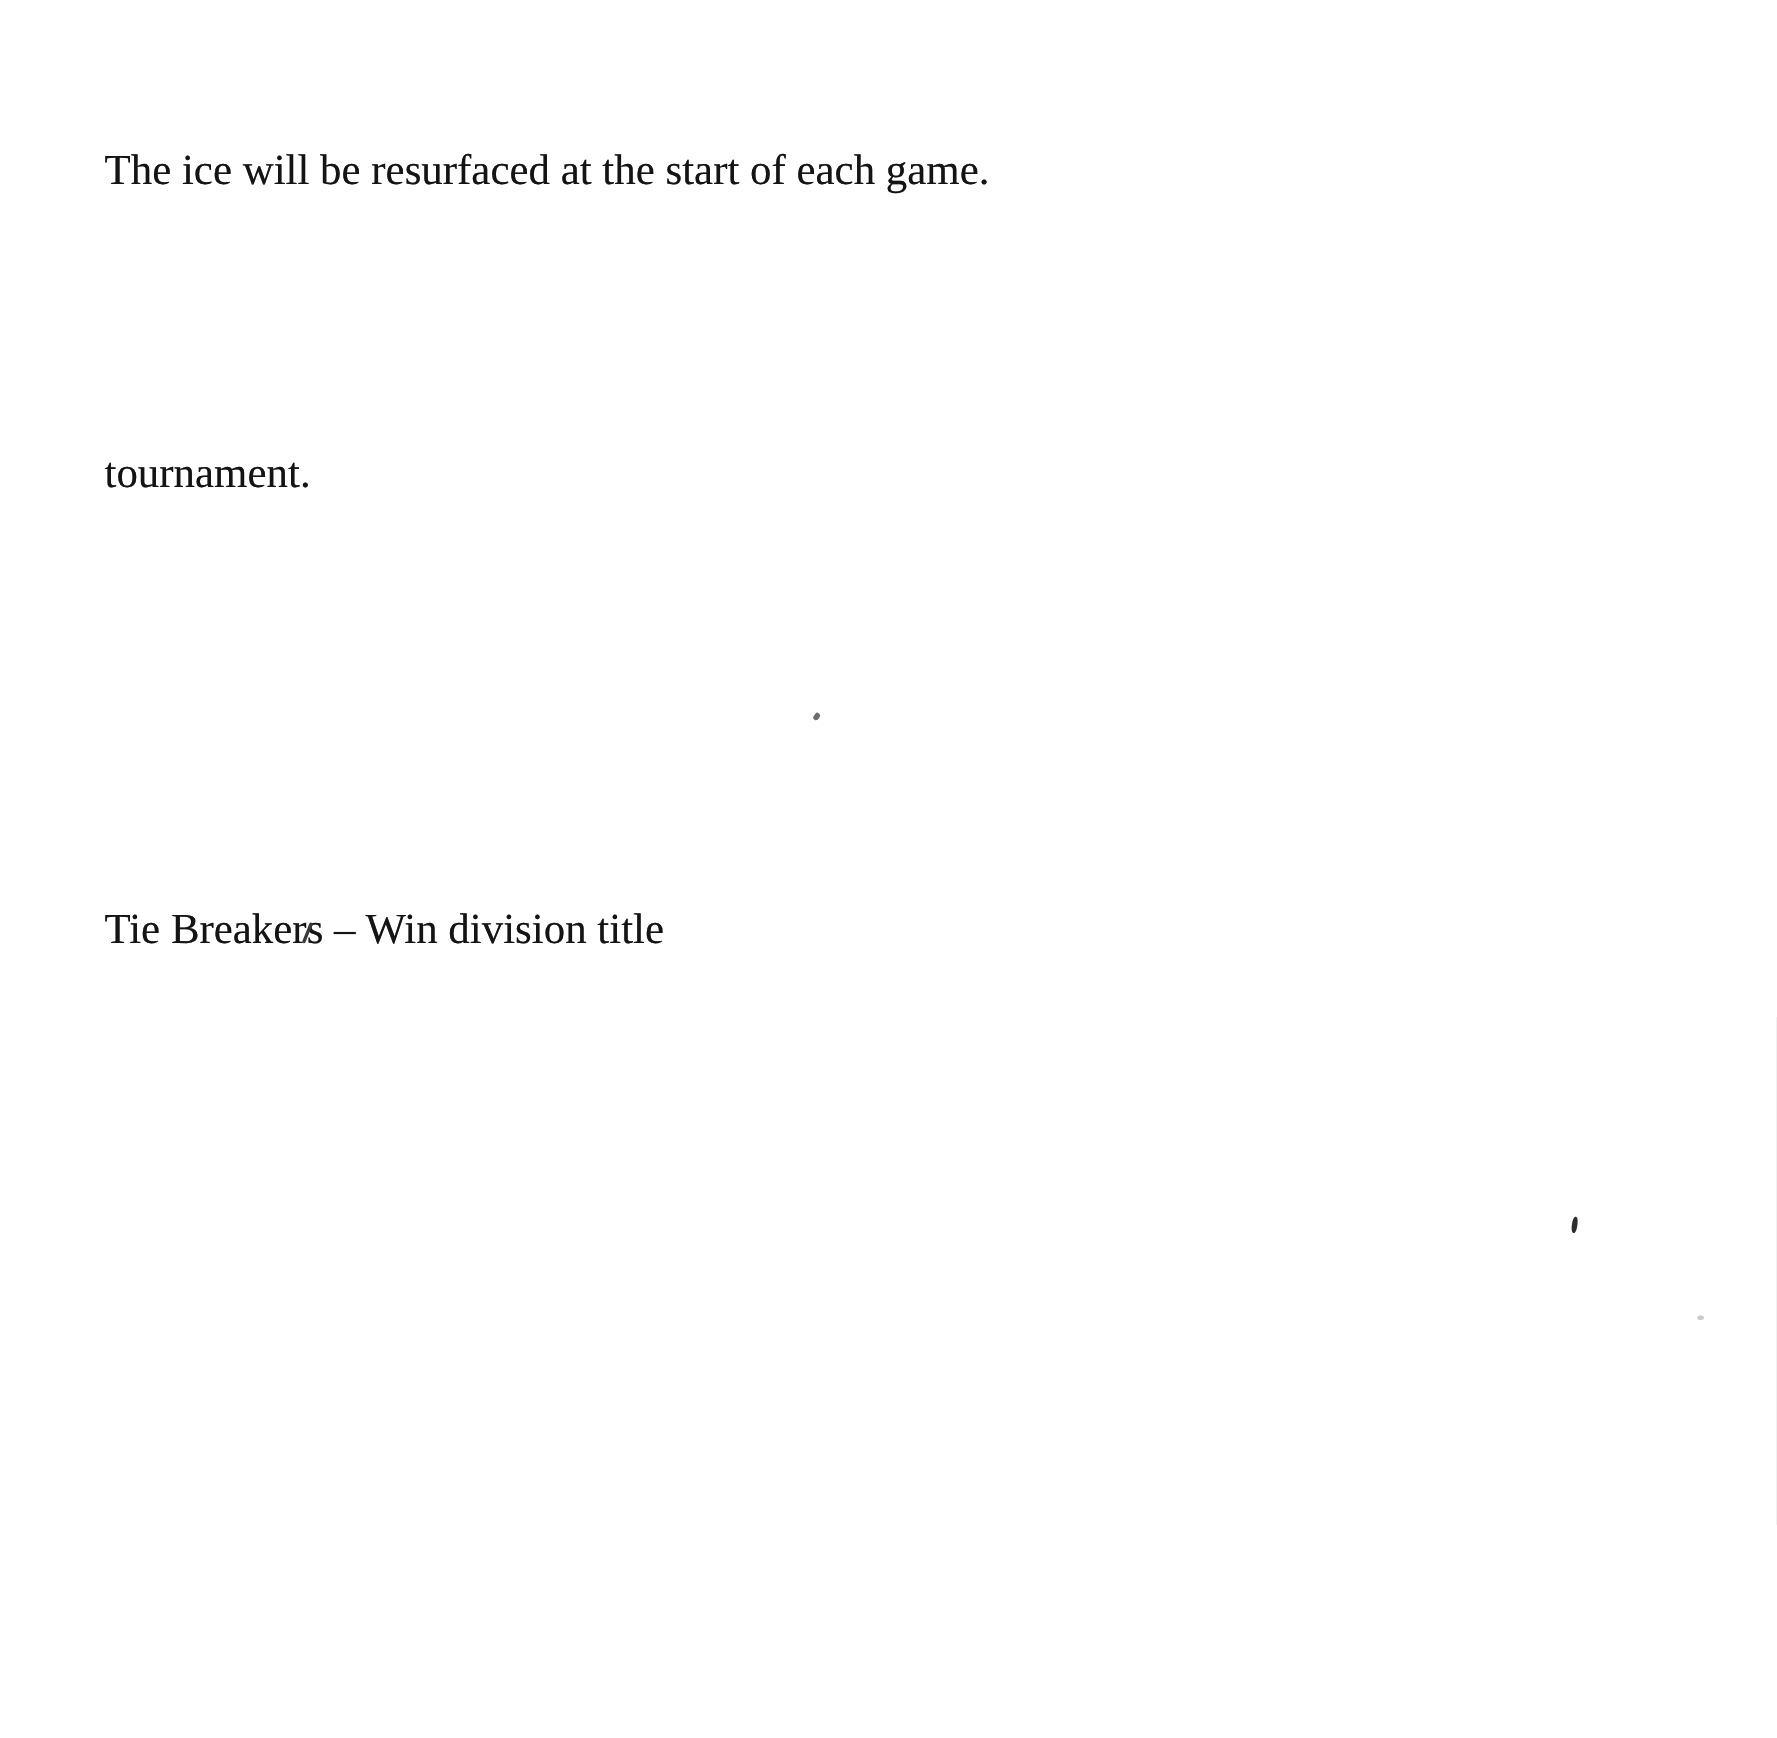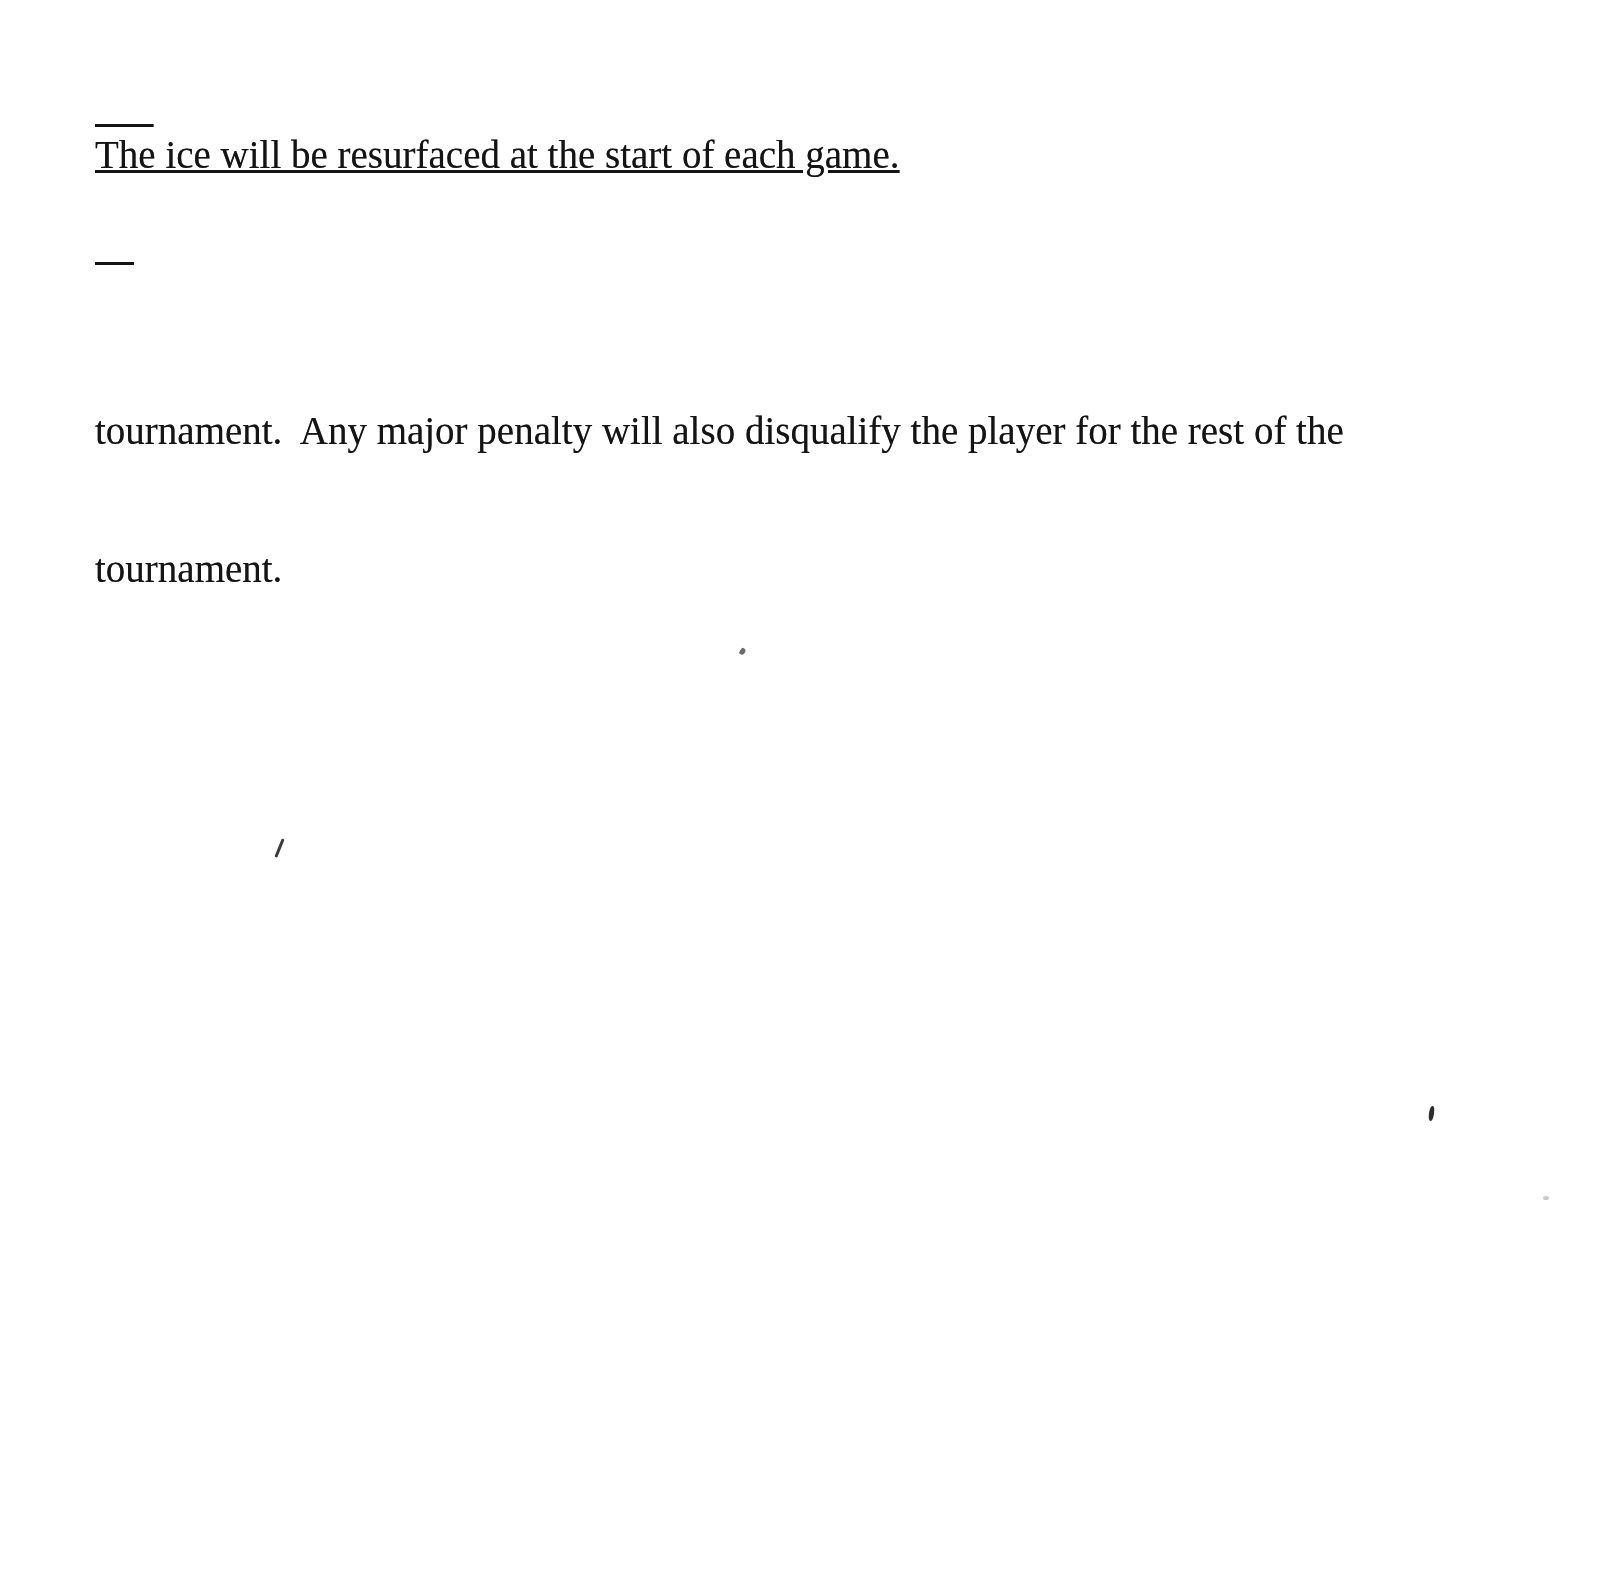--- a/index.html
+++ b/index.html
@@ -17,21 +17,21 @@
     color: #141414;
     text-shadow: 0 0 0.6px rgba(0,0,0,0.55); 
   }
   .content {
     padding: 40px 60px 0 95px;
   }
   .para {
     margin-top: 46px;            
     white-space: pre-wrap;       
   }
-  .para.first { margin-top: 0; text-decoration: underline; }
+  .para.first { margin-top: 0; }
   .line { min-height: 46px; }
   .line.indent { padding-left: 237px; }  
 
   
   .artifact { position: absolute; pointer-events: none; }
   .artifact-slash {
     left: 278px; top: 838px;
     width: 2.5px; height: 20px;
     background: #3a3a3a;
     transform: rotate(22deg);
@@ -62,28 +62,28 @@
 <body>
 
 <div class="page">
   <div class="content">
 
     <div class="para first">
       <div class="line">The ice will be resurfaced at the start of each game.</div>
     </div>
 
     <div class="para">
-      <div class="line">tournament.  Any major penalty will also disqualify the player for the rest of the</div>
       <div class="line">tournament.</div>
     </div>
 
     <div class="para">
     </div>
 
     <div class="para">
+      <div class="line">Tie Breakers – Win division title</div>
       
       
       
       
     </div>
 
   </div>
 
   <div class="artifact artifact-slash"></div>
   <div class="artifact artifact-dot"></div>

